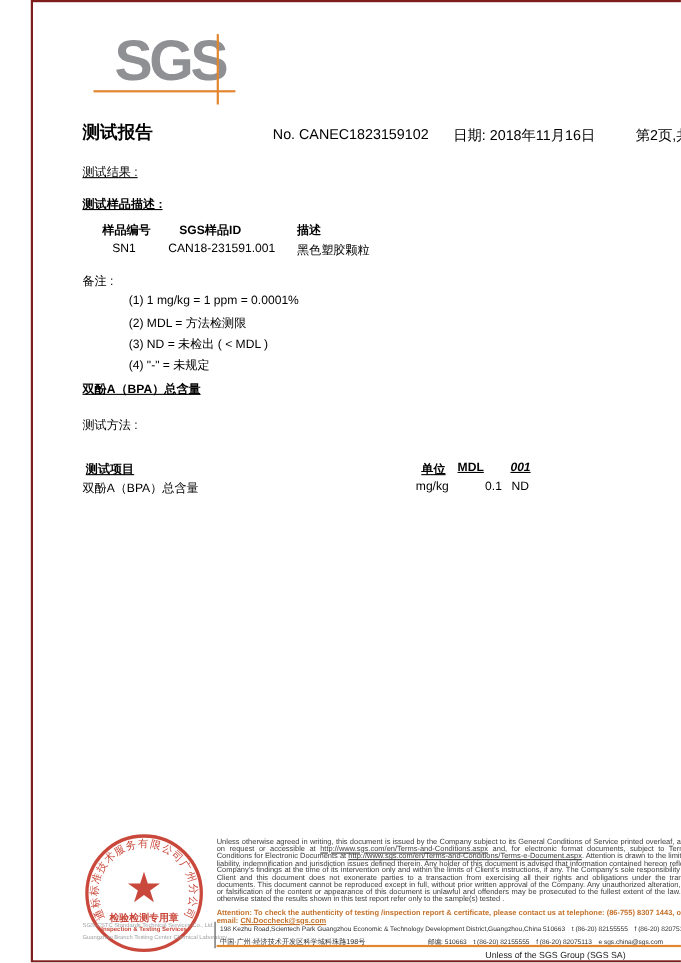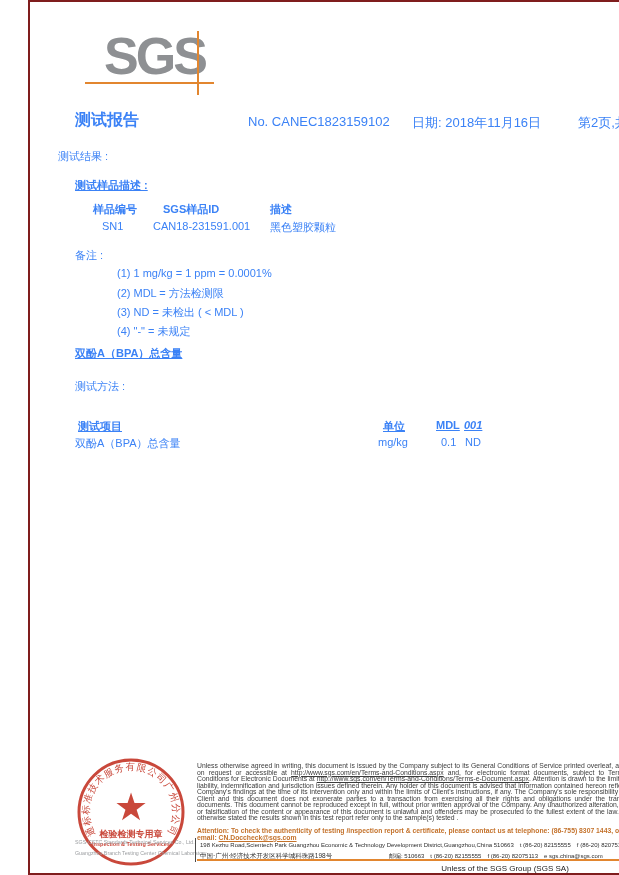--- a/index.html
+++ b/index.html
@@ -3,21 +3,21 @@
 <meta charset="utf-8">
 <style>
   html,body { margin:0; padding:0; background:#ffffff; }
   body { font-family:"Liberation Sans","DejaVu Sans",sans-serif; }
   .page {
     position:relative; width:613px; height:875px; background:#fff;
     border:2px solid #7f1d1d; box-sizing:border-box; overflow:hidden;
     color:#2e2e2e;
     margin-left:28px;
   }
-  .t { position:absolute; white-space:nowrap; font-size:11px; color:#3b82f6; }
+  .t { position:absolute; white-space:nowrap; font-size:11px; color:#000000; }
   .bold { font-weight:bold; }
   .ul { text-decoration:underline; }
   .it { font-style:italic; }
 
   .logo-text {
     position:absolute; left:74px; top:28px; font-size:52px; line-height:52px;
     font-weight:bold; color:#8e9093; letter-spacing:-3px;
   }
   .logo-hline { position:absolute; left:55px; top:80px; width:129px; height:2px; background:#e2862f; }
   .logo-vline { position:absolute; left:167px; top:29px; width:2px; height:64px; background:#e2862f; }
@@ -53,42 +53,42 @@
 
   <div class="logo-text">SGS</div>
   <div class="logo-hline"></div>
   <div class="logo-vline"></div>
 
   <div class="t title" style="left:45px; top:108px;">测试报告</div>
   <div class="t hdr" style="left:218px; top:112px;">No. CANEC1823159102</div>
   <div class="t hdr" style="left:382px; top:112px;">日期: 2018年11月16日</div>
   <div class="t hdr" style="left:548px; top:112px;">第2页,共3页</div>
 
-  <div class="t" style="left:28px; top:147px;">测试结果 :</div>
+  <div class="t" style="left:45px; top:147px;text-decoration:underline;">测试结果 :</div>
   <div class="t bold ul" style="left:45px; top:176px;">测试样品描述 :</div>
 
   <div class="t bold" style="left:63px;  top:200px;">样品编号</div>
   <div class="t bold" style="left:133px; top:200px;">SGS样品ID</div>
   <div class="t bold" style="left:240px; top:200px;">描述</div>
   <div class="t" style="left:72px;  top:218px;">SN1</div>
   <div class="t" style="left:123px; top:218px;">CAN18-231591.001</div>
   <div class="t" style="left:240px; top:218px;">黑色塑胶颗粒</div>
 
   <div class="t" style="left:45px; top:246px;">备注 :</div>
   <div class="t" style="left:87px; top:265px;">(1) 1 mg/kg = 1 ppm = 0.0001%</div>
   <div class="t" style="left:87px; top:284px;">(2) MDL = 方法检测限</div>
   <div class="t" style="left:87px; top:303px;">(3) ND = 未检出 ( &lt; MDL )</div>
   <div class="t" style="left:87px; top:322px;">(4) "-" = 未规定</div>
 
   <div class="t bold ul" style="left:45px; top:344px;">双酚A（BPA）总含量</div>
   <div class="t" style="left:45px; top:377px;">测试方法 :</div>
 
   <div class="t bold ul" style="left:48px;  top:417px;">测试项目</div>
   <div class="t bold ul" style="left:353px; top:417px;">单位</div>
-  <div class="t bold ul" style="left:406px; top:417px;">MDL</div>
+  <div class="t bold ul" style="left:386px; top:417px;">MDL</div>
   <div class="t bold ul it" style="left:434px; top:417px;">001</div>
   <div class="t" style="left:45px;  top:434px;">双酚A（BPA）总含量</div>
   <div class="t" style="left:348px; top:434px;">mg/kg</div>
   <div class="t" style="left:411px; top:434px;">0.1</div>
   <div class="t" style="left:435px; top:434px;">ND</div>
 
   <div class="legal"><span>Unless otherwise agreed in writing, this document is issued by the Company subject to its General Conditions of Service printed overleaf, available on request or accessible at </span><span style="text-decoration: underline;">http://www.sgs.com/en/Terms-and-Conditions.aspx</span><span> and, for electronic format documents, subject to Terms and Conditions for Electronic Documents at </span><span style="text-decoration: underline;">http://www.sgs.com/en/Terms-and-Conditions/Terms-e-Document.aspx</span><span>. Attention is drawn to the limitation of liability, indemnification and jurisdiction issues defined therein. Any holder of this document is advised that information contained hereon reflects the Company's findings at the time of its intervention only and within the limits of Client's instructions, if any. The Company's sole responsibility is to its Client and this document does not exonerate parties to a transaction from exercising all their rights and obligations under the transaction documents. This document cannot be reproduced except in full, without prior written approval of the Company. Any unauthorized alteration, forgery or falsification of the content or appearance of this document is unlawful and offenders may be prosecuted to the fullest extent of the law. Unless otherwise stated the results shown in this test report refer only to the sample(s) tested .</span></div>
   <div class="attention"><span>Attention: To check the authenticity of testing /inspection report &amp; certificate, please contact us at telephone: (86-755) 8307 1443, or email: </span><span style="text-decoration: underline;">CN.Doccheck@sgs.com</span></div>
 
   <svg class="stamp" width="122" height="120" viewBox="0 0 122 120">

